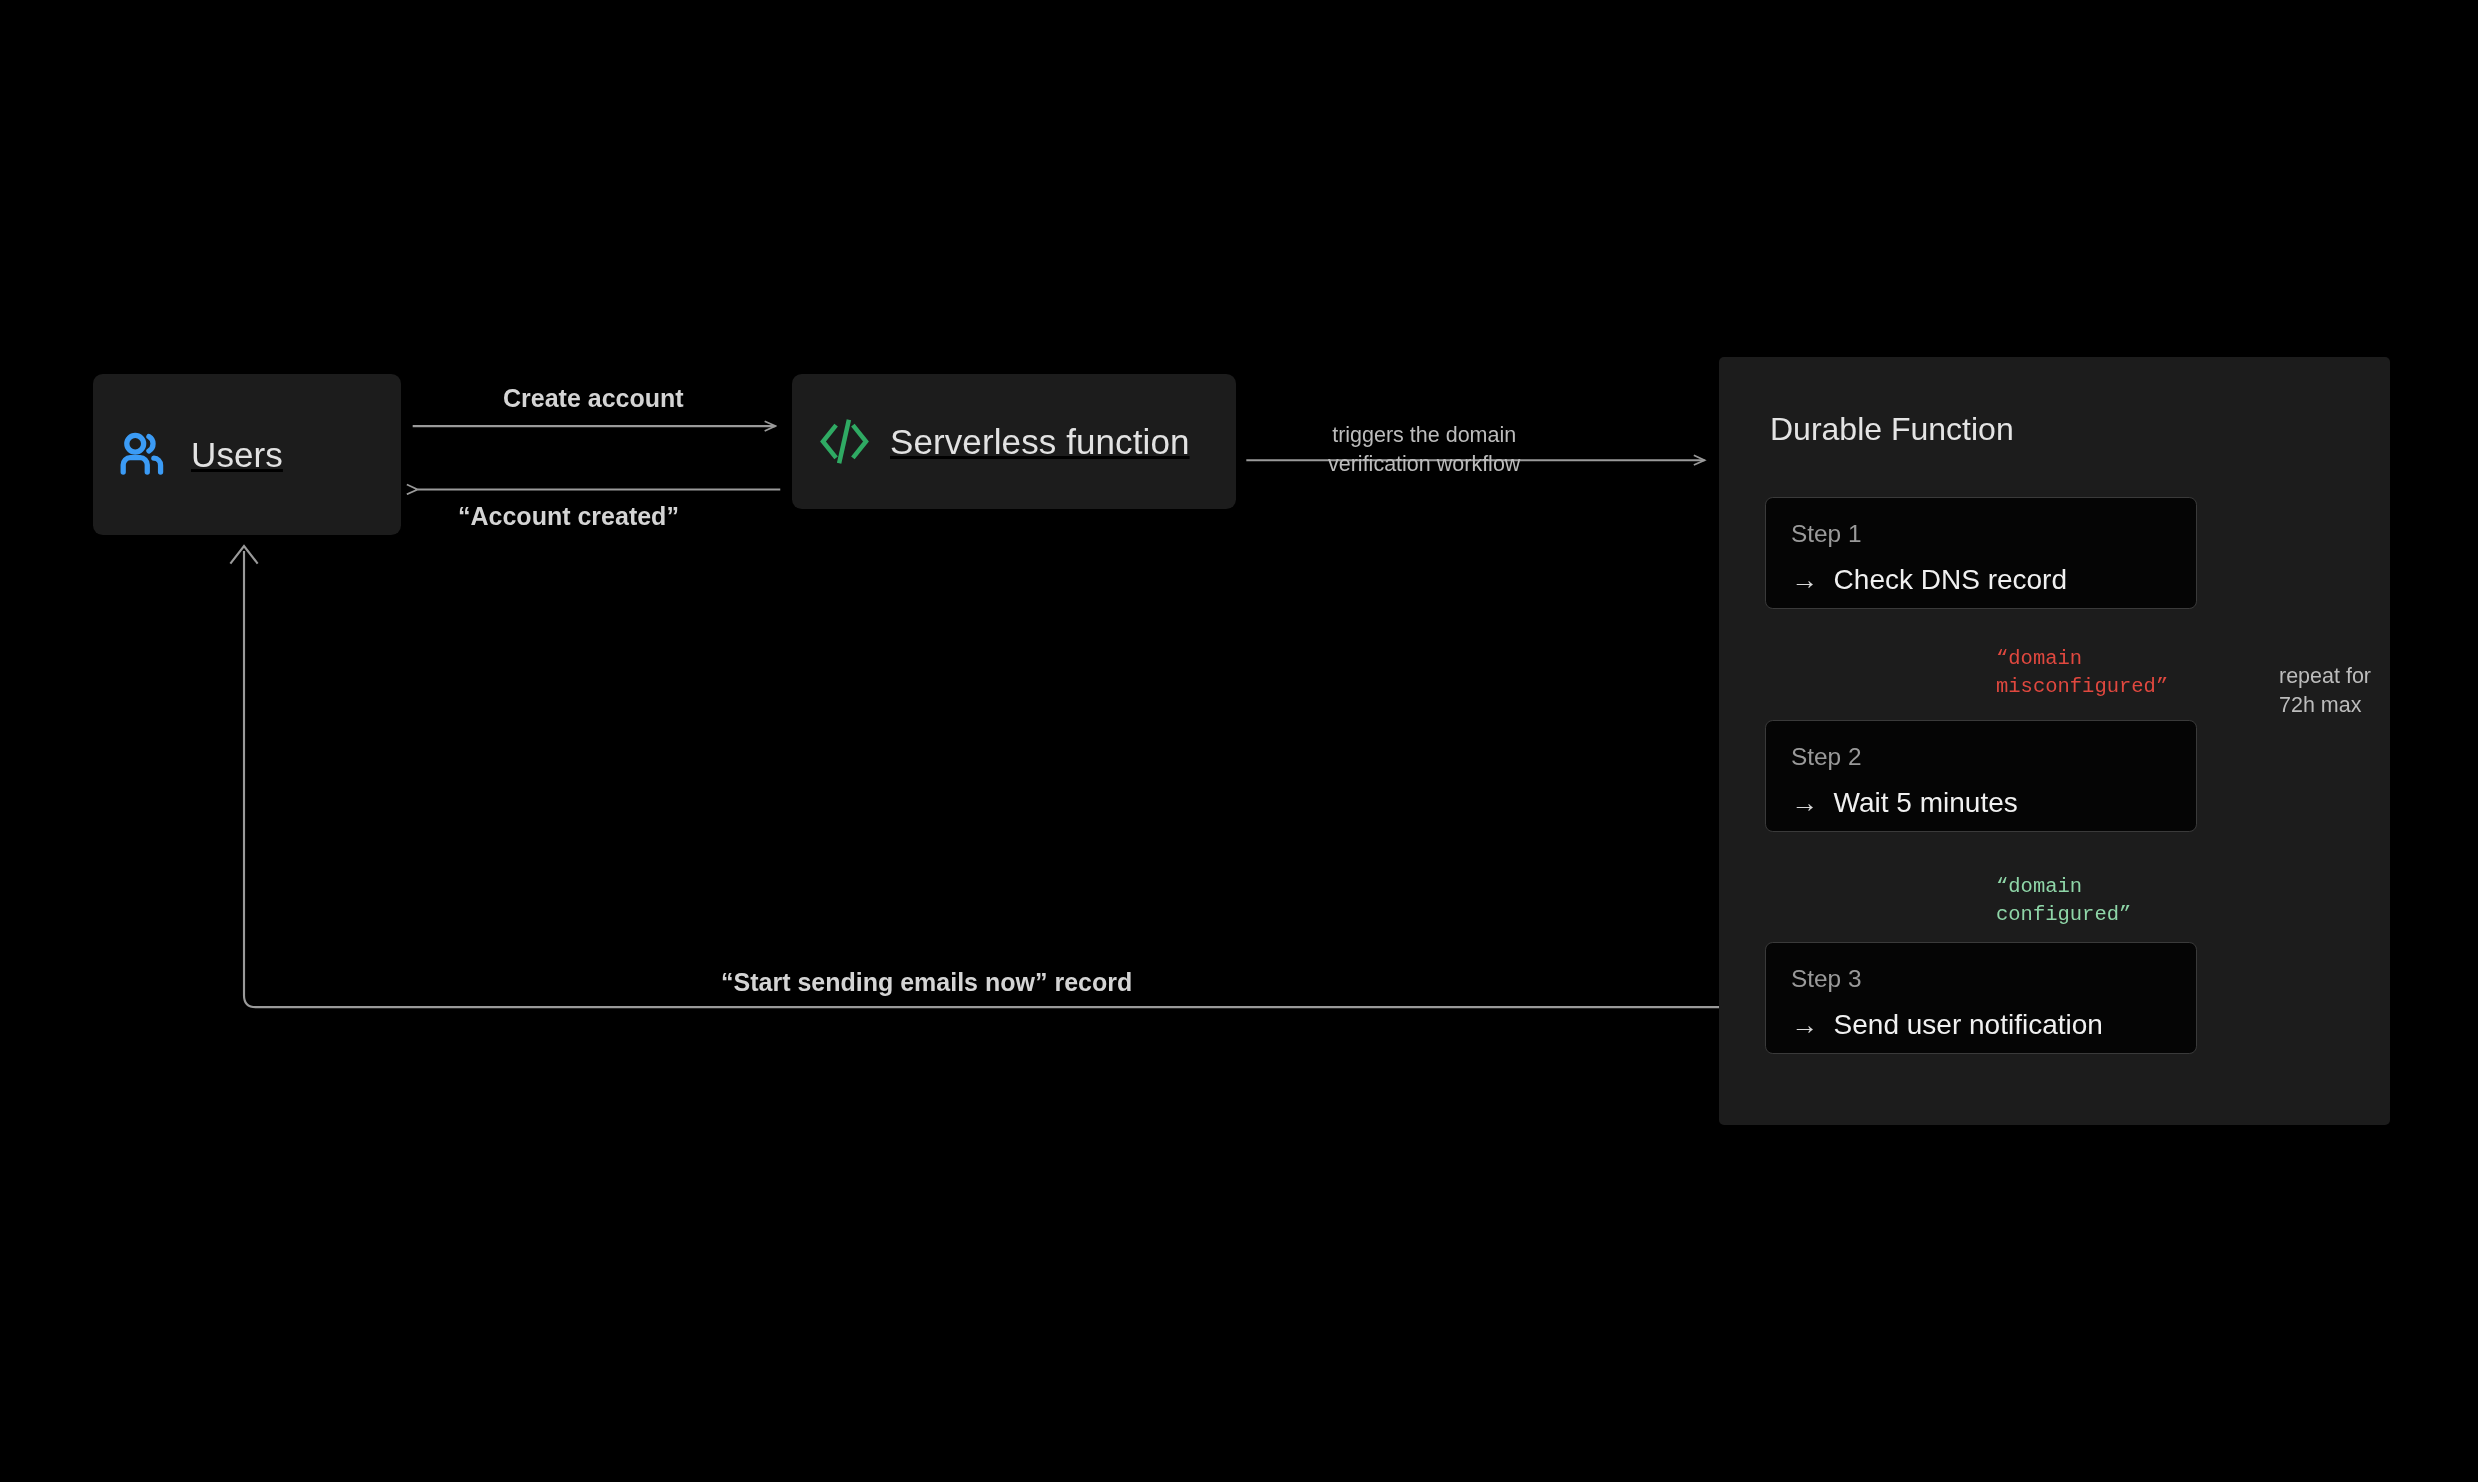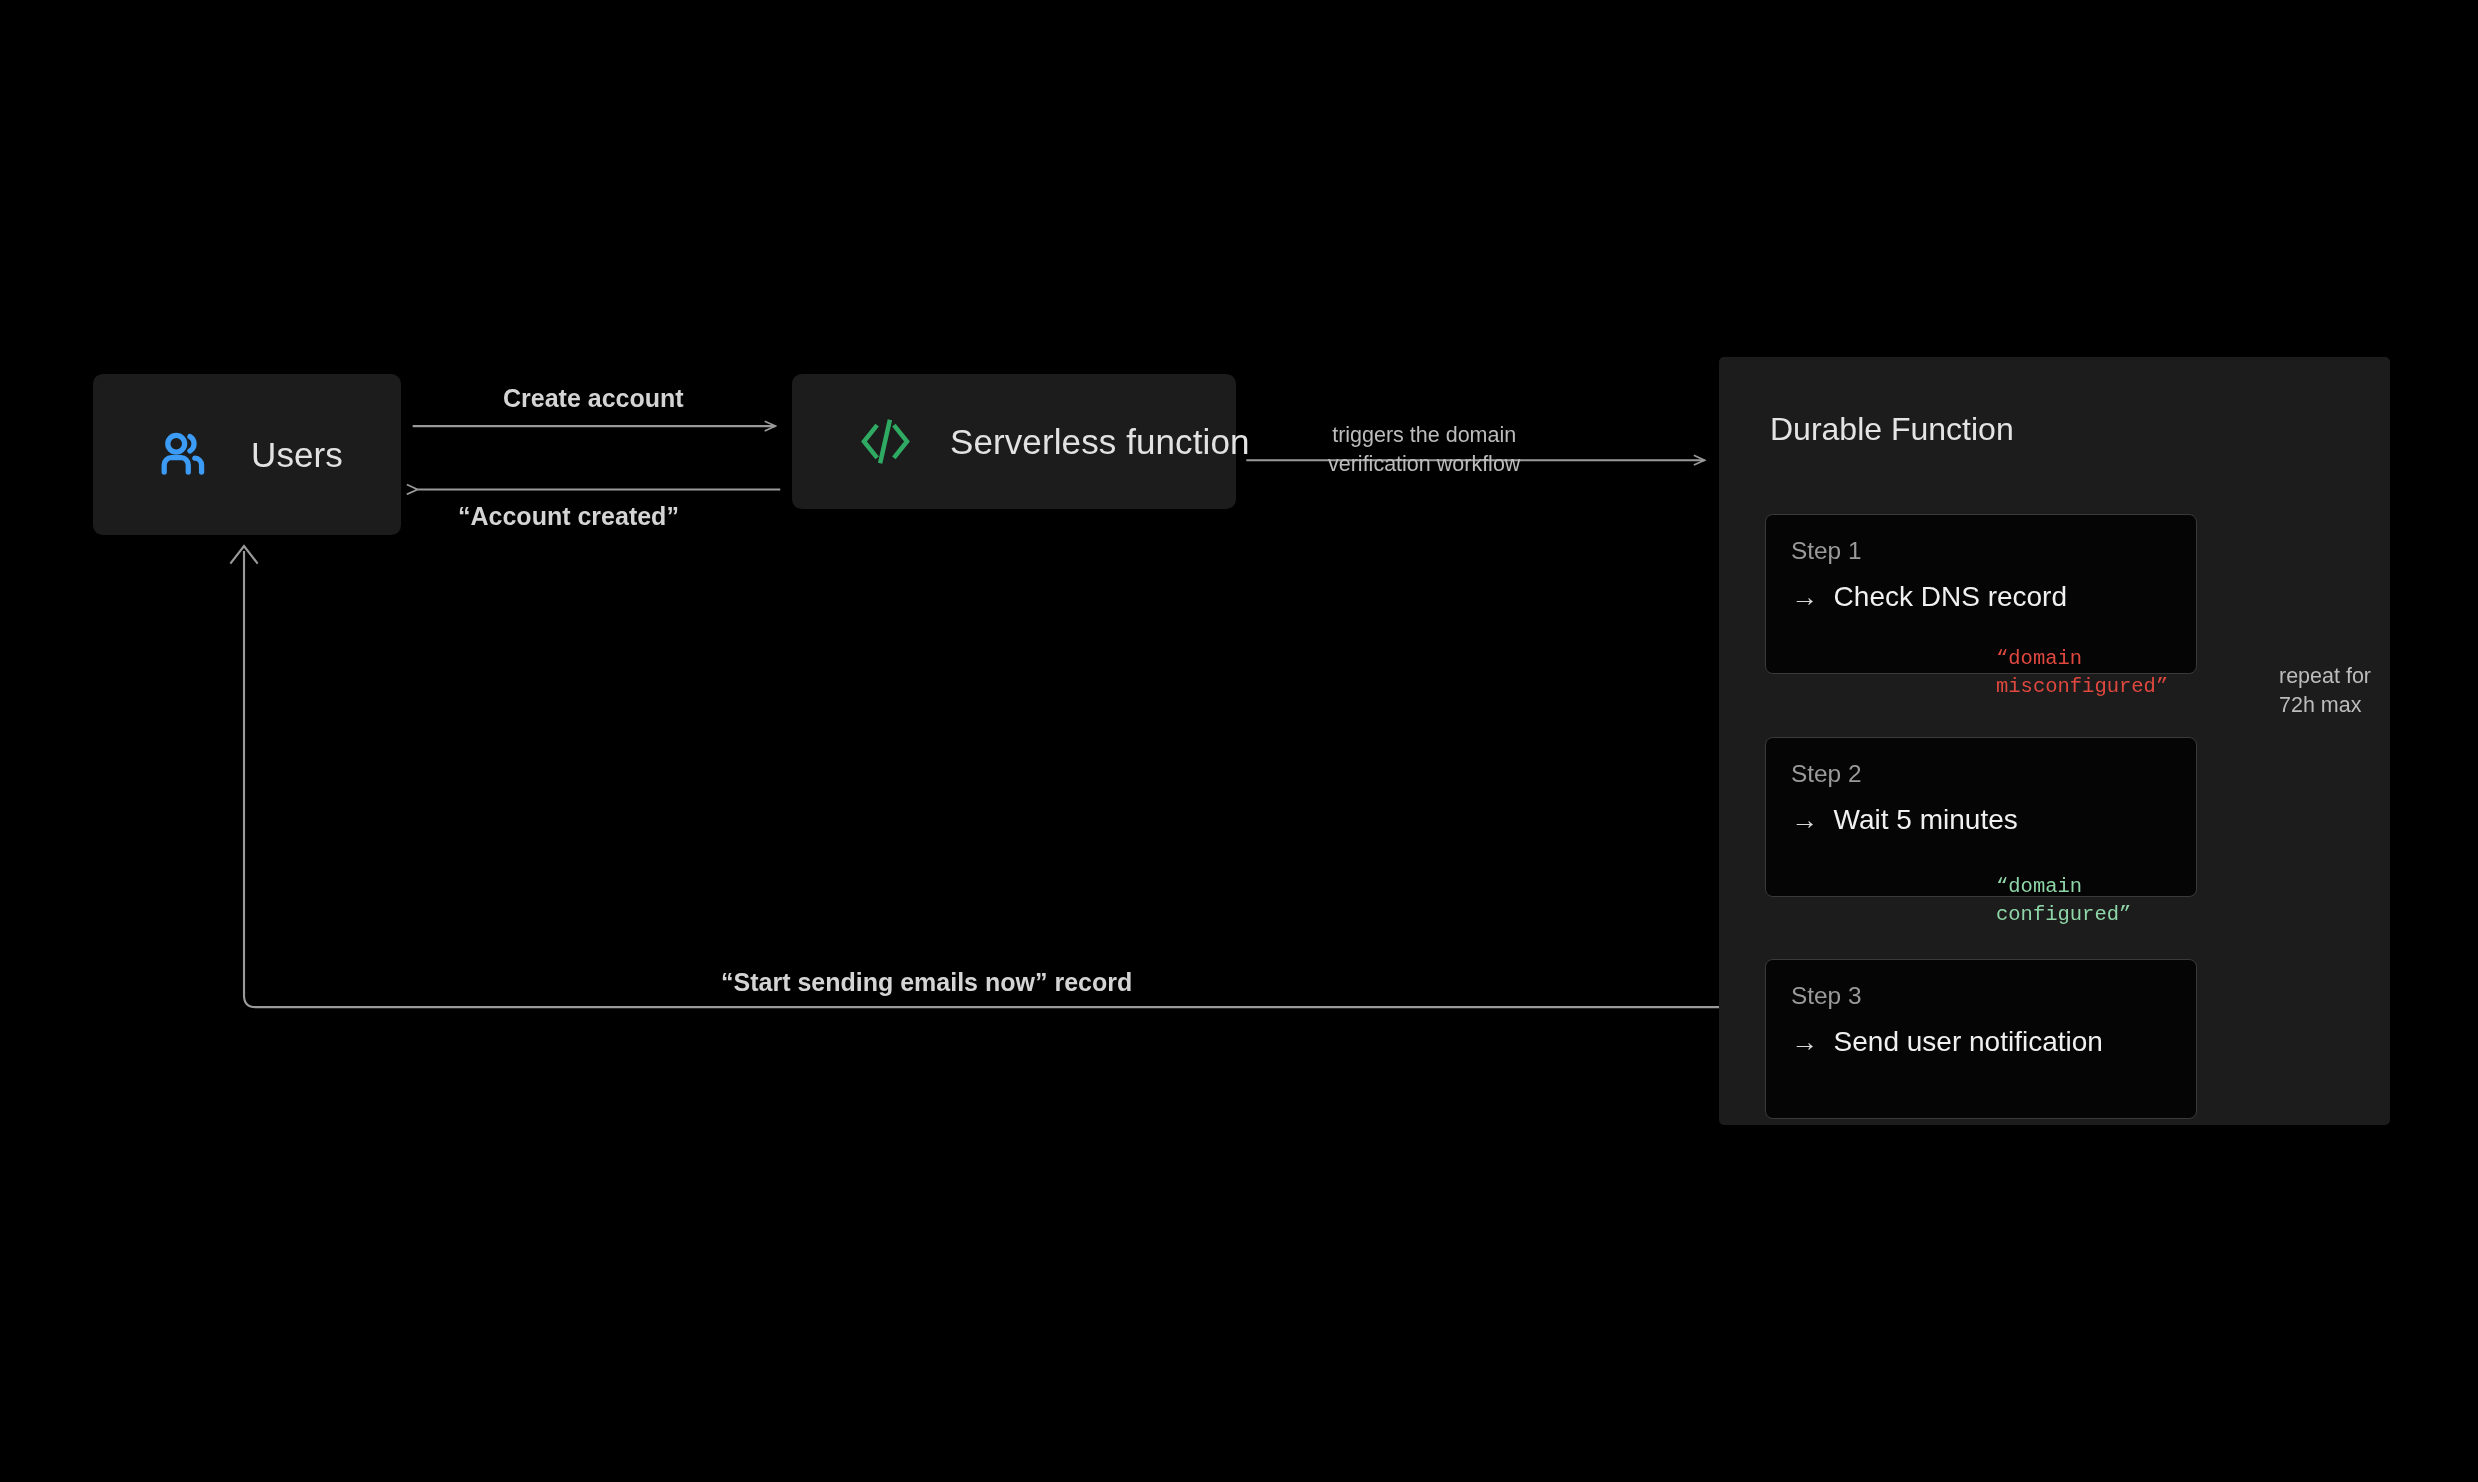--- a/index.html
+++ b/index.html
@@ -32,22 +32,23 @@
     position: absolute;
     background: #1c1c1c;
     border-radius: 9.8px;
     display: flex;
     align-items: center;
     box-sizing: border-box;
   }
   .node-inner {
     display: flex;
     align-items: center;
-    gap: 37px;
-    padding-left: 66px;
+    gap: 18px;
+    padding-left: 25px;
+    text-decoration: underline;
   }
   .node-label {
     font-size: 35px;
     color: #e2e2e2;
     letter-spacing: 0.1px;
     white-space: nowrap;
   }
   .node-icon {
     display: flex;
     align-items: center;
@@ -76,26 +77,25 @@
     top: 54px;
     font-size: 32px;
     color: #e4e4e4;
     white-space: nowrap;
   }
 
   .step-card {
     position: absolute;
     left: 46px;
     width: 432px;
-    height: 160px;
+    height: 112px;
     background: #050505;
     border: 1px solid #3a3a3a;
     border-radius: 7.8px;
     box-sizing: border-box;
-    margin-top: 17px;
   }
   #step-1 { top: 140px; }
   #step-2 { top: 363px; }
   #step-3 { top: 585px; }
 
   .step-kicker {
     position: absolute;
     left: 25px;
     top: 22.4px;
     font-size: 24.4px;

